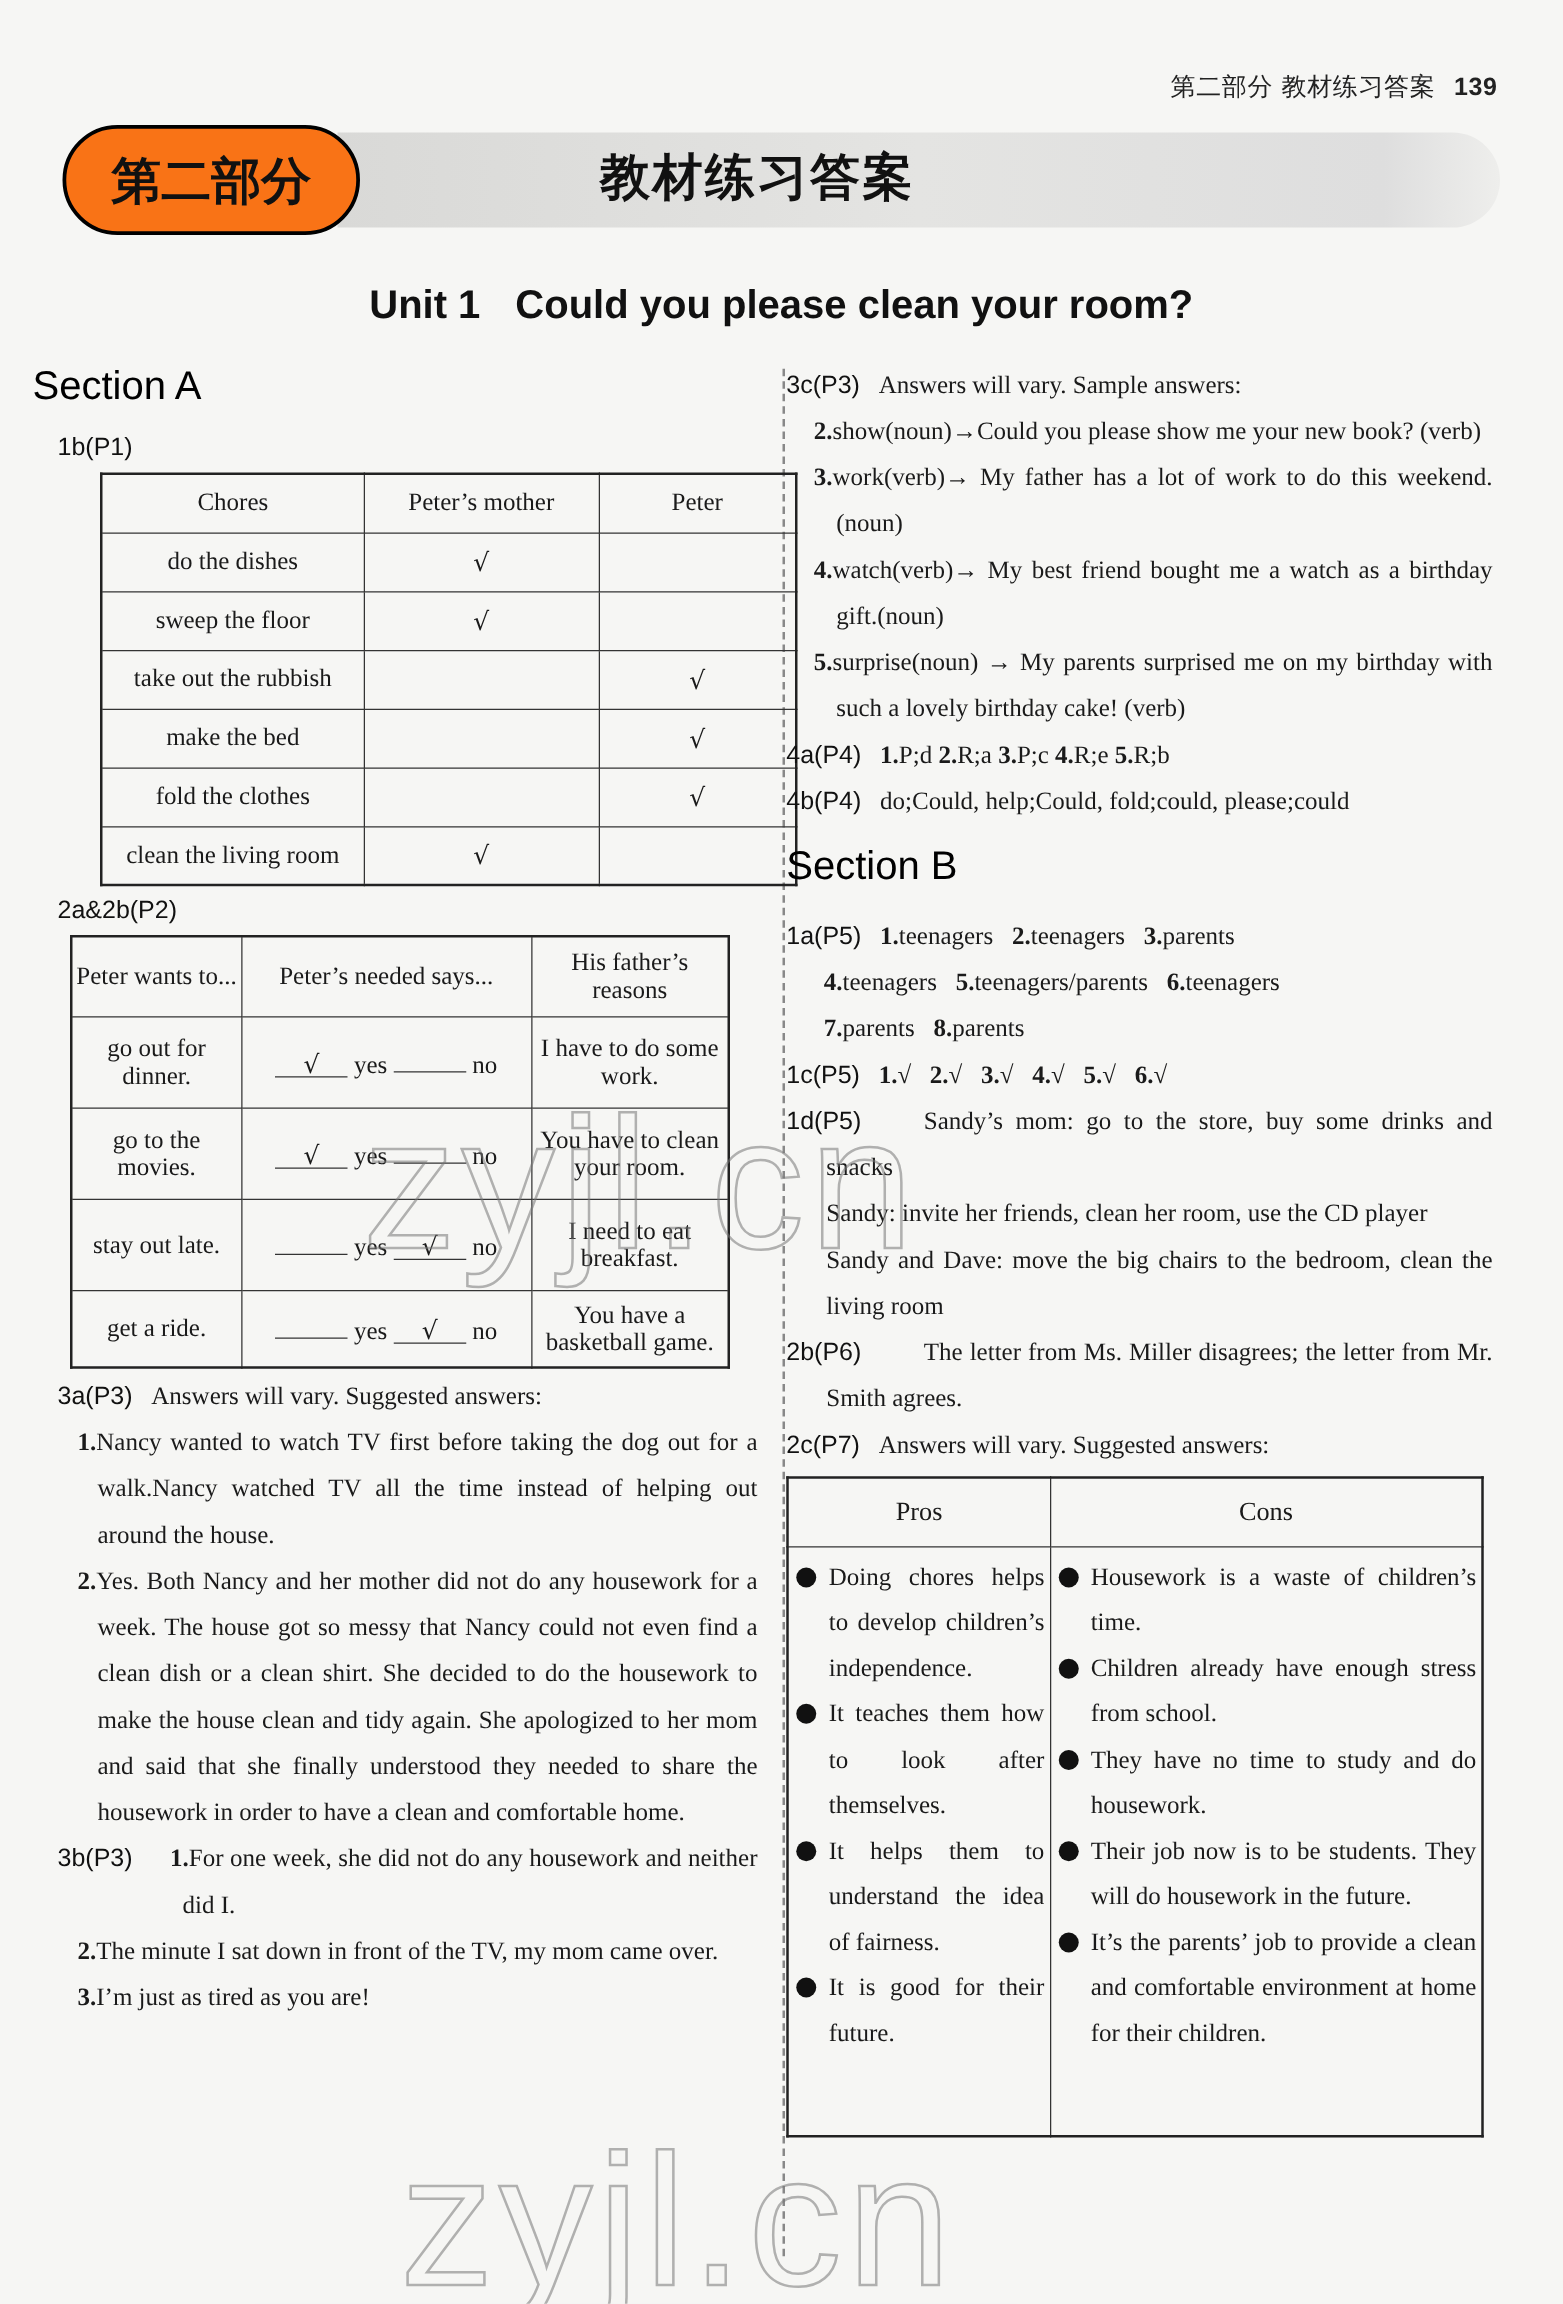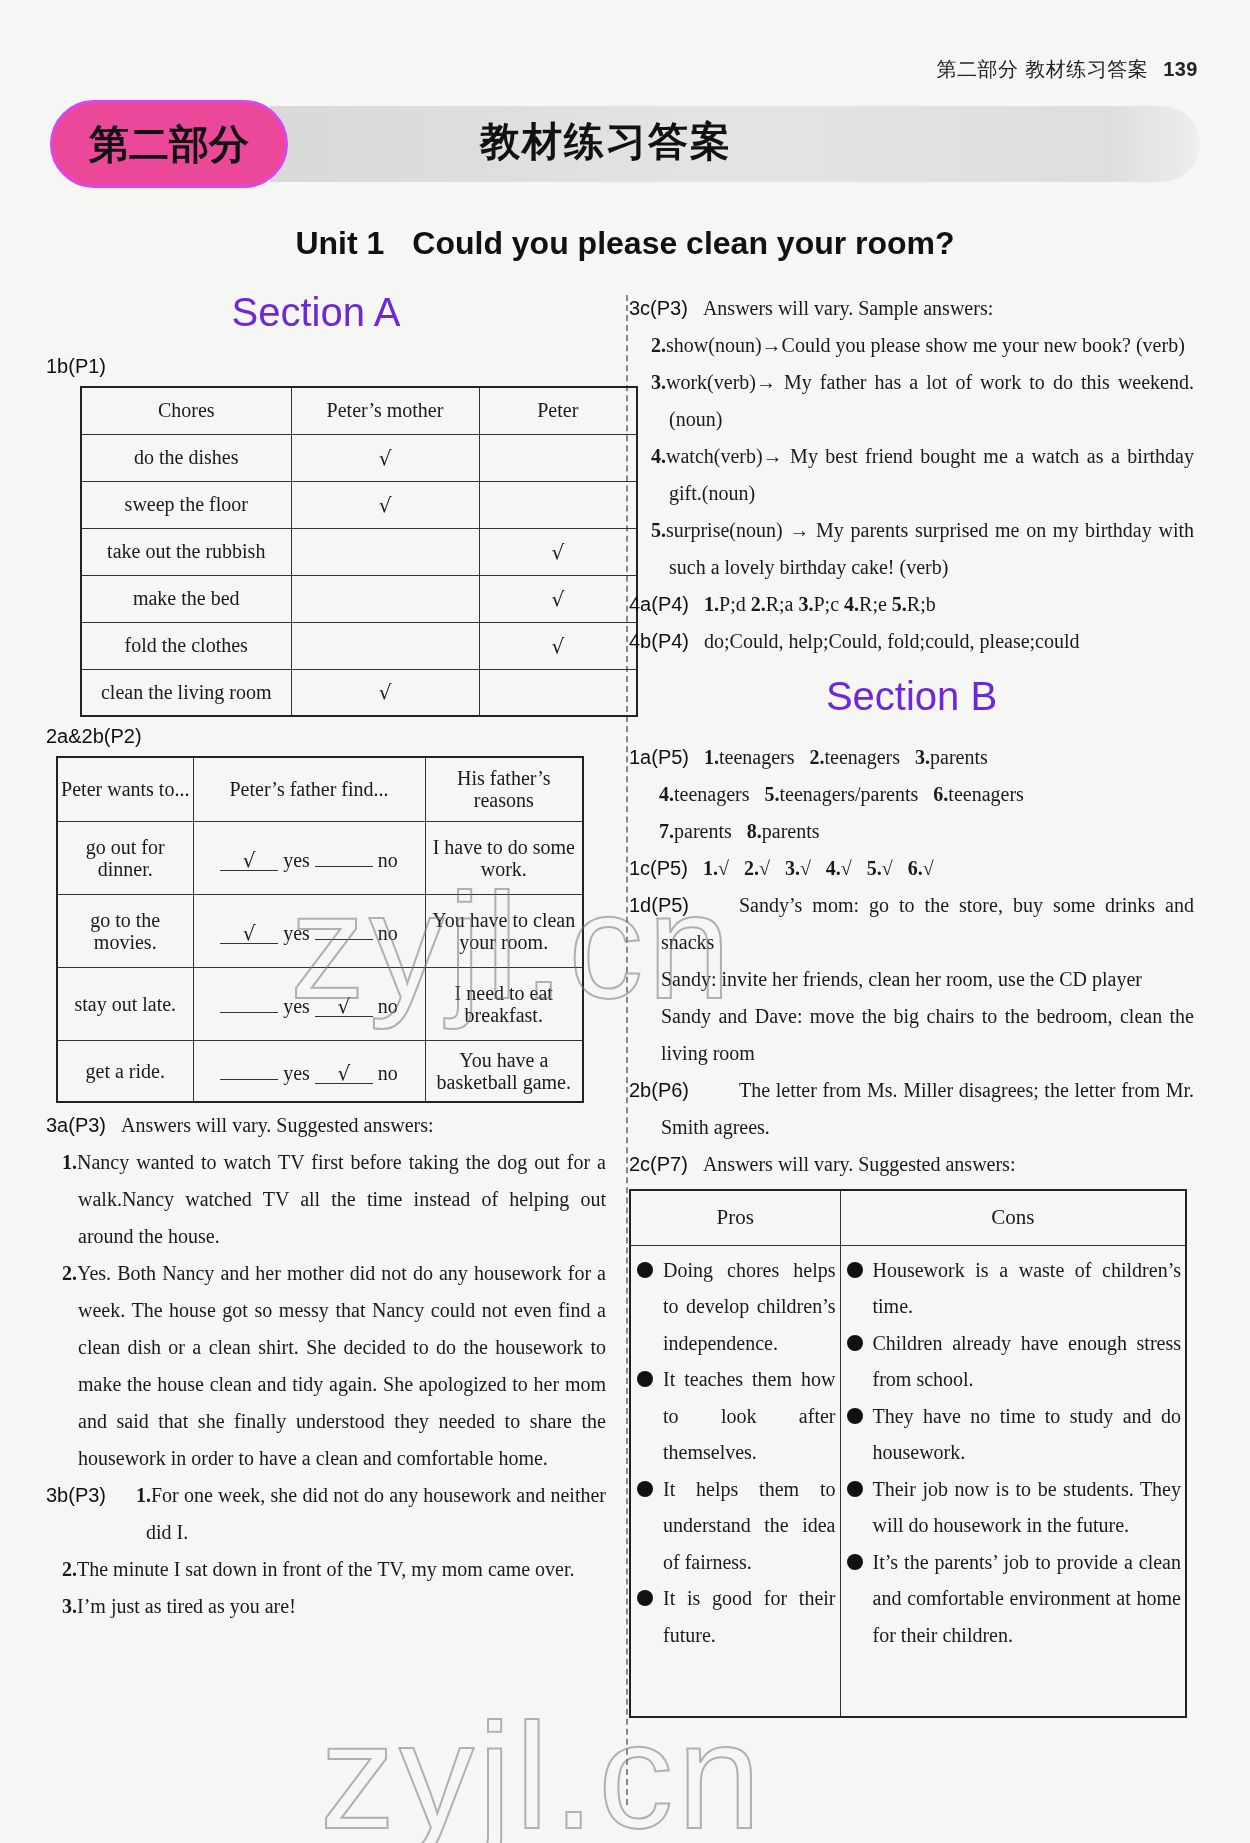--- a/index.html
+++ b/index.html
@@ -21,21 +21,21 @@
   .banner {
     position: absolute; left: 50px; top: 100px; width: 1150px; height: 86px;
   }
   .banner-bg {
     position: absolute; left: 220px; top: 6px; width: 930px; height: 76px;
     background: linear-gradient(90deg, #d9d9d7 0%, #e4e4e2 50%, #dedede 90%, #eeeeec 100%);
     border-radius: 0 40px 40px 0;
   }
   .banner-pill {
     position: absolute; left: 0; top: 0; width: 238px; height: 88px;
-    border: 3px solid #d946ef; border-radius: 44px; background: #ec4899;
+    border: 3px solid #000000; border-radius: 44px; background: #f97316;
     display: flex; align-items: center; justify-content: center;
     font-family: "DejaVu Sans", sans-serif; font-weight: bold; font-size: 40px; color: #111;
   }
   .banner-title {
     position: absolute; left: 430px; top: 14px;
     font-family: "DejaVu Sans", sans-serif; font-weight: bold; font-size: 40px; color: #111;
     letter-spacing: 2px;
   }
   .unit-title {
     position: absolute; left: 0; width: 1250px; top: 225px; text-align: center;
@@ -44,21 +44,21 @@
   }
   .unit-title span.num { margin-right: 28px; }
   .divider {
     position: absolute; left: 626px; top: 295px; width: 0; height: 1510px;
     border-left: 2px dashed #888;
   }
   .col { position: absolute; }
   .col-left { left: 46px; top: 290px; width: 560px; }
   .col-right { left: 629px; top: 290px; width: 565px; }
   .section-head {
-    font-family: "Liberation Sans", sans-serif; font-size: 40px; text-align: center; color: #6d28d9;
+    font-family: "Liberation Sans", sans-serif; font-size: 32px; text-align: left; color: #000000;
   }
   .label { font-family: "Liberation Sans", sans-serif; font-size: 20px; color: #111; }
   .line { font-size: 20px; line-height: 37px; }
   .just { text-align: justify; text-align-last: left; }
   table { border-collapse: collapse; font-family: "Liberation Serif", serif; font-size: 20px; }
   td, th { border: 1.5px solid #333; font-weight: normal; text-align: center; }
   .t1 { border: 2.5px solid #222; width: 558px; }
   .t1 td, .t1 th { height: 47px; }
   .t2 { border: 2.5px solid #222; width: 528px; margin-left: 10px; }
   .t2 td, .t2 th { line-height: 22px; }
@@ -140,21 +140,21 @@
             <td class="check"></td>
           </tr>
     </tbody>
       </table>
 
     <div class="label" style="margin-top:8px;">2a&amp;2b(P2)</div>
     <table class="t2" style="margin-top:8px;">
       <tbody>
           <tr style="height:64px">
         <th style="width:136px">Peter wants to...</th>
-        <th style="width:232px">Peter’s father find...</th>
+        <th style="width:232px">Peter’s needed says...</th>
         <th>His father’s reasons</th>
       </tr>
       <tr style="height:73px">
         <td>go out for dinner.</td>
         <td><span class="blank check">√</span> <span>yes</span> <span class="blank check"></span> <span>no</span></td>
         <td>I have to do some work.</td>
       </tr>
       <tr style="height:73px">
         <td>go to the movies.</td>
         <td><span class="blank check">√</span> <span>yes</span> <span class="blank check"></span> <span>no</span></td>

